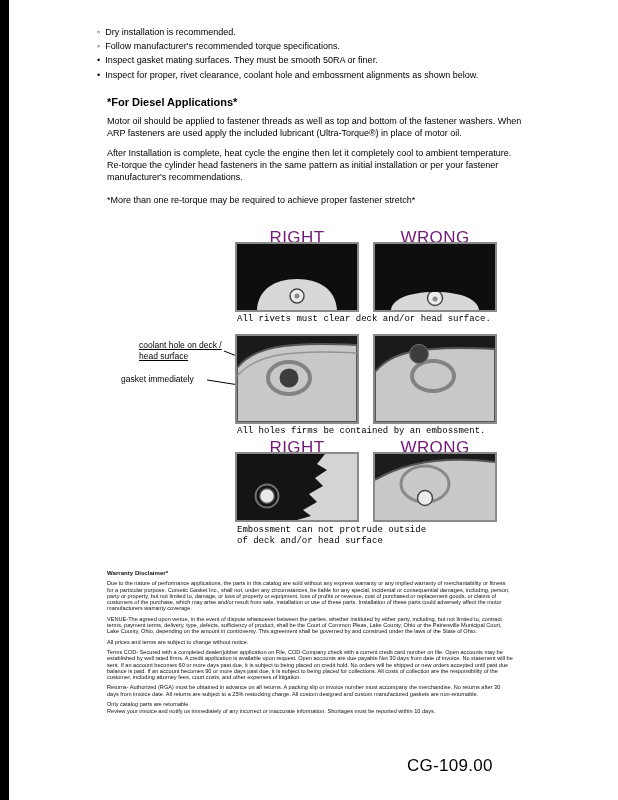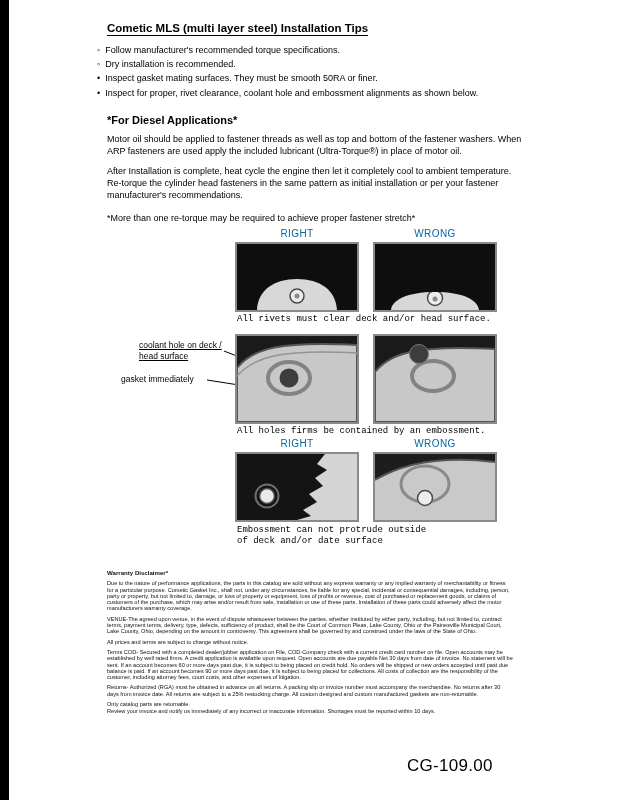--- a/index.html
+++ b/index.html
@@ -23,21 +23,21 @@
   li.l1::before { content:"◦"; margin-right:5px; }
   li.l2 { margin-left:20px; }
   li.l2::before { content:"•"; margin-right:5px; }
 
   .diesel-heading { margin:15px 0 0 12px; font-size:11px; font-weight:bold; }
   .para { margin:8px 0 0 12px; width:420px; font-size:9px; line-height:1.33; }
   .note { margin:11px 0 8px 12px; font-size:9px; }
 
   
   .diagrams { position:absolute; left:95px; top:228px; width:460px; height:335px; }
-  .dg-head { position:absolute; width:124px; text-align:center; font-size:10px; color:#0369a1; letter-spacing:0.4px; }
+  .dg-head { position:absolute; width:124px; text-align:center; font-size:17px; color:#701a75; letter-spacing:0.4px; }
   .h-left { left:140px; } .h-right { left:278px; }
   .h-r1 { top:0; } .h-r3 { top:210px; }
   .dg-img { position:absolute; border:2px solid #8a8a8a; background:#d8d8d8; line-height:0; box-shadow: inset 0 0 0 1px #b5b5b5; }
   .i-r1l { left:140px; top:14px; } .i-r1r { left:278px; top:14px; }
   .i-r2l { left:140px; top:106px; } .i-r2r { left:278px; top:106px; }
   .i-r3l { left:140px; top:224px; } .i-r3r { left:278px; top:224px; }
   .cap { position:absolute; left:142px; font-size:9px; line-height:1.2;font-family:Liberation Mono, monospace; }
   .cap1 { top:86px; } .cap2 { top:198px; } .cap3 { top:297px; width:195px; }
   .lbl { position:absolute; font-size:8.5px; line-height:1.25; }
   .lbl1 { left:44px; top:112px; width:84px;text-decoration:underline; }
@@ -52,27 +52,24 @@
 
   .footer { position:absolute; left:386px; top:756px; font-size:17px; letter-spacing:0.3px;margin-left:21px; }
 </style>
 </head>
 <body>
 
 <div class="page">
   <div class="left-strip"></div>
 
   <div class="content">
-    <div class="title-wrap">
-      <span class="title-text">Cometic MLS (multi layer steel) Installation Tips</span>
-    </div>
 
     <ul class="bl">
+      <li class="l1">Dry installation is recommended.</li>
       <li class="l1">Follow manufacturer's recommended torque specifications.</li>
-      <li class="l1">Dry installation is recommended.</li>
       <li class="l2">Inspect gasket mating surfaces.  They must be smooth 50RA or finer.</li>
       <li class="l2">Inspect for proper, rivet clearance, coolant hole and embossment alignments as shown below.</li>
     </ul>
 
     <div class="diesel-heading">*For Diesel Applications*</div>
     <p class="para">Motor oil should be applied to fastener threads as well as top and bottom of the fastener washers. When ARP fasteners are used apply the included lubricant (Ultra-Torque®) in place of motor oil.</p>
     <p class="para">After Installation is complete, heat cycle the engine then let it completely cool to ambient temperature. Re-torque the cylinder head fasteners in the same pattern as initial installation or per your fastener manufacturer's recommendations.</p>
     <p class="note">*More than one re-torque may be required to achieve proper fastener stretch*</p>
   </div>
 
@@ -139,21 +136,21 @@
     <div class="dg-img i-r3r">
       <svg width="120" height="66" viewBox="0 0 120 66">
         <rect width="120" height="66" fill="#d8d8d8"></rect>
         <path d="M0,86 V26 C30,8 70,2 120,8 V66 H0 Z" fill="#c9c9c9"></path>
         <path d="M0,0 H120 V8 C70,2 30,8 0,26 Z" fill="#1d1d1d"></path>
         <path d="M0,26 C30,8 70,2 120,8" fill="none" stroke="#555" stroke-width="2"></path>
         <ellipse cx="50" cy="30" rx="24" ry="18" fill="none" stroke="#8a8a8a" stroke-width="3"></ellipse>
         <circle cx="50" cy="44" r="7.5" fill="#ececec" stroke="#4a4a4a" stroke-width="1.5"></circle>
       </svg>
     </div>
-    <div class="cap cap3">Embossment can not protrude outside of deck and/or date surface</div>
+    <div class="cap cap3">Embossment can not protrude outside of deck and/or head surface</div>
   </div>
 
   <div class="warranty">
     <div class="wh">Warranty Disclaimer*</div>
     <p>Due to the nature of performance applications, the parts in this catalog are sold without any express warranty or any implied warranty of merchantability or fitness for a particular purpose.  Cometic Gasket Inc., shall not, under any circumstances, be liable for any special, incidental or consequential damages, including, person, party or property, but not limited to, damage, or loss of property or equipment, loss of profits or revenue, cost of purchased or replacement goods, or claims of customers of the purchase, which may arise and/or result from sale, installation or use of these parts.  Installation of these parts could adversely affect the motor manufacturers warranty coverage.</p>
     <p>VENUE-The agreed upon venue, in the event of dispute whatsoever between the parties, whether instituted by either party, including, but not limited to, contract terms, payment terms, delivery, type, defects, sufficiency of product, shall be the Court of Common Pleas, Lake County, Ohio or the Painesville Municipal Court, Lake County, Ohio, depending on the amount in controversy. This agreement shall be governed by and construed under the laws of the State of Ohio.</p>
     <p>All prices and terms are subject to change without notice.</p>
     <p>Terms COD- Secured with a completed dealer/jobber application on File, COD-Company check with a current credit card number on file.  Open accounts may be established by well rated firms.  A credit application is available upon request.  Open accounts are due payable Net 30 days from date of invoice.  No statement will be sent.  If an account becomes 60 or more days past due, it is subject to being placed on credit hold.  No orders will be shipped or new orders accepted until past due balance is paid.  If an account becomes 90 or more days past due, it is subject to being placed for collections.  All costs of collection are the responsibility of the customer, including attorney fees, court costs, and other expenses of litigation.</p>
     <p>Returns- Authorized (RGA) must be obtained in advance on all returns.  A packing slip or invoice number must accompany the merchandise.  No returns after 30 days from invoice date.  All returns are subject to a 25% restocking charge.  All custom designed and custom manufactured gaskets are non-returnable.</p>
     <p class="tight">Only catalog parts are returnable.</p>

